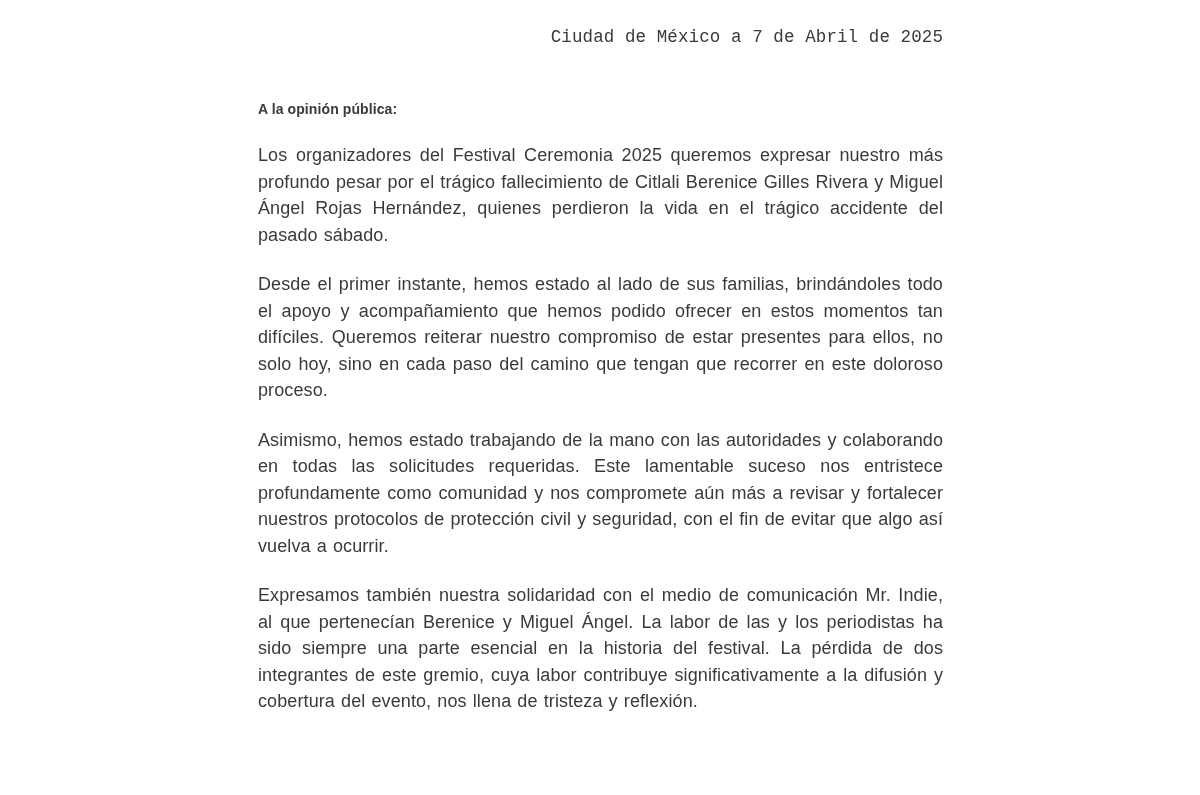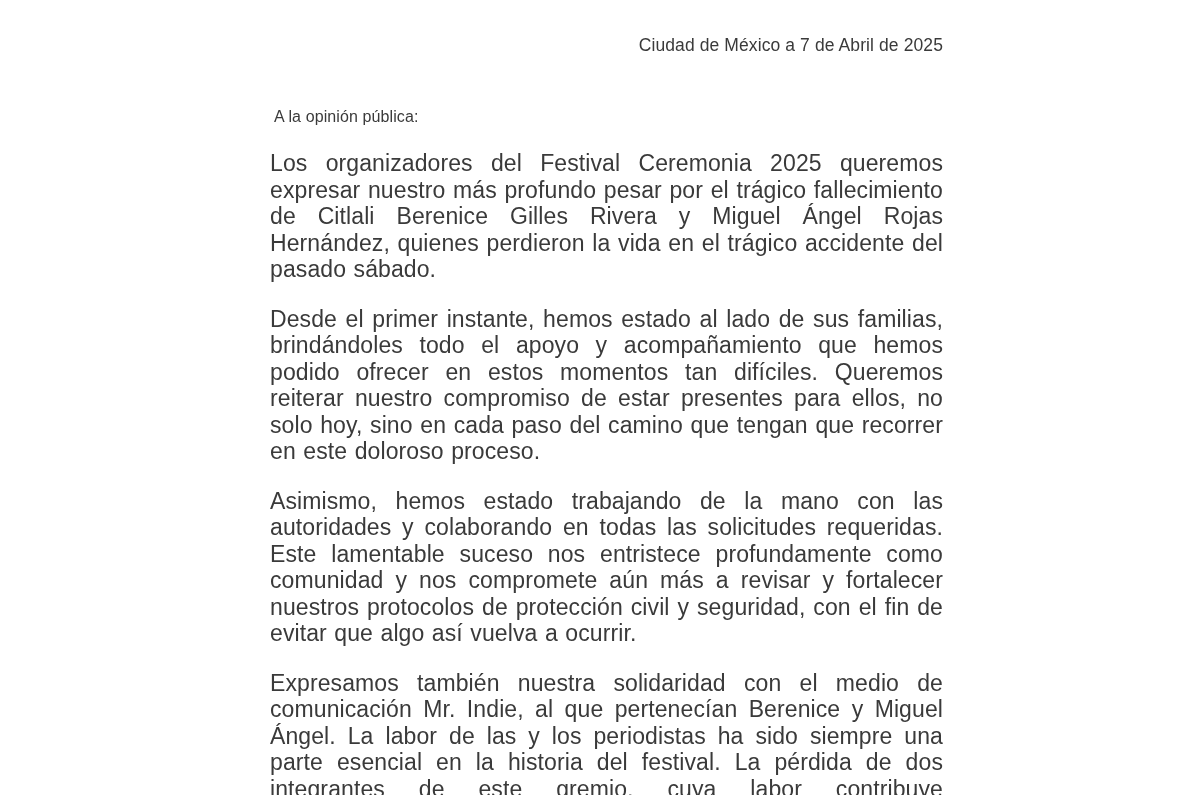--- a/index.html
+++ b/index.html
@@ -17,35 +17,37 @@
     font-family: "Liberation Sans", sans-serif;
     color: #3a3a3a;
     overflow: hidden;
     box-sizing: border-box;
     padding: 24px 257px 0 258px;
   }
   .dateline {
     text-align: right;
     font-size: 17.5px;
     line-height: 26px;
-    margin: 8px 0 46px 0;
+    margin: 0 0 46px 0;
     letter-spacing: 0.1px;
+    font-family: Liberation Mono, monospace;
   }
   .salutation {
-    font-size: 16px;
+    font-size: 14px;
     line-height: 26px;
-    margin: 0 0 20px 16px;
+    margin: 0 0 20px 0;
     letter-spacing: 0.1px;
+    font-weight: bold;
   }
   .body-paragraph {
-    font-size: 23px;
+    font-size: 18px;
     line-height: 26.5px;
     text-align: justify;
     text-justify: inter-word;
-    margin: 0 0 23px 12px;
+    margin: 0 0 23px 0;
     letter-spacing: 0.1px;
     word-spacing: 1px;
   }
 </style>
 </head>
 <body>
 
 <div class="page">
   <div class="dateline">Ciudad de México a 7 de Abril de 2025</div>
 

